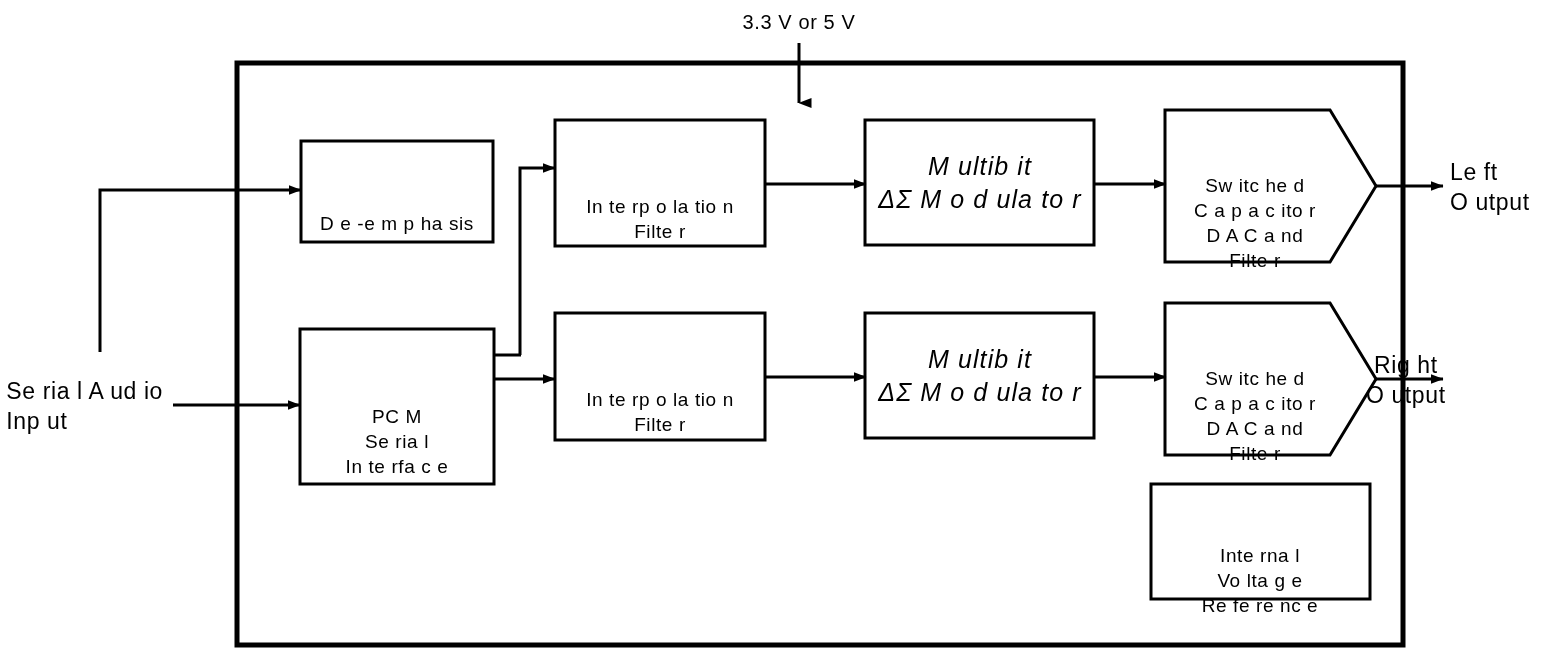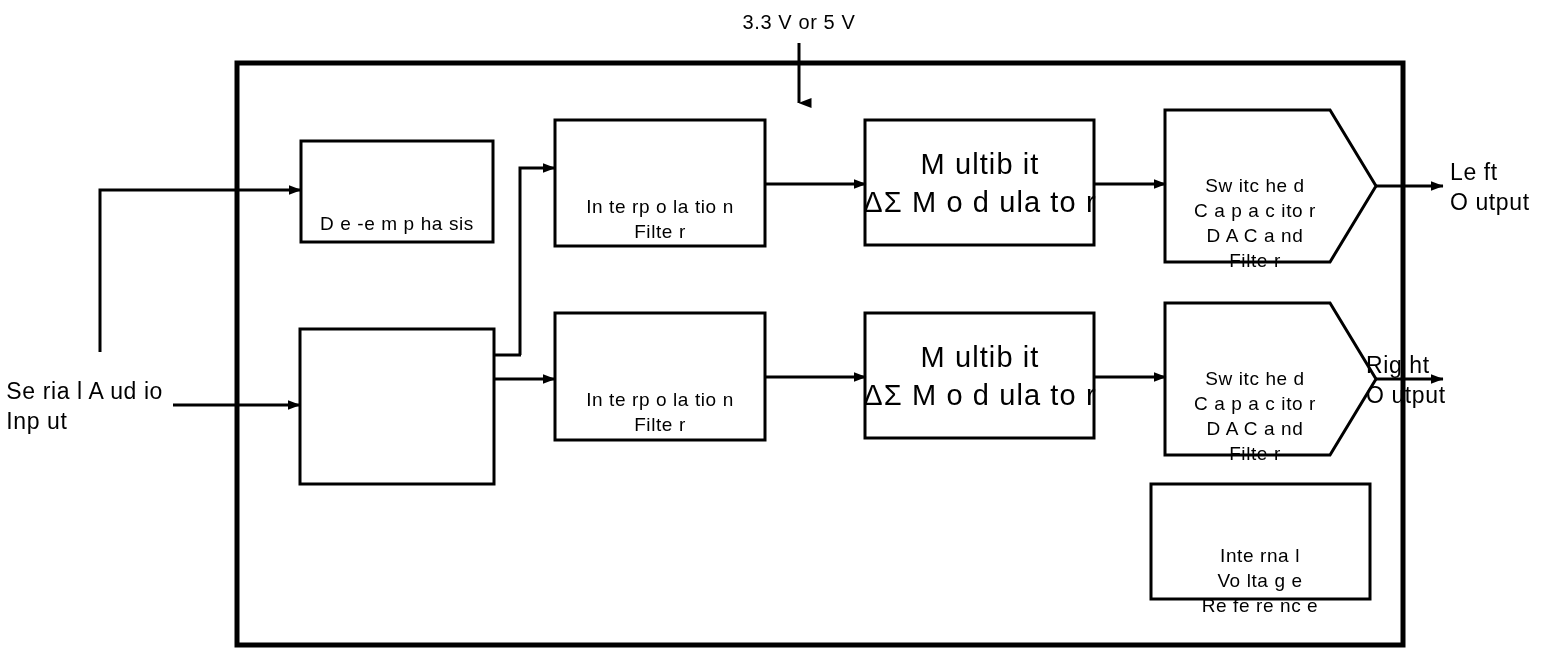--- a/index.html
+++ b/index.html
@@ -34,22 +34,23 @@
   }
   .lbl-center {
     text-align: center;
     transform: translate(-50%, -50%);
   }
   .blk-text {
     font-size: 19px;
     margin-top: 36px;
   }
   .blk-text-big {
-    font-size: 29px;
+    font-size: 25px;
     letter-spacing: 1.1px;
+    font-style: italic;
   }
   .io-text {
     font-size: 23px;
   }
   .supply-text {
     font-size: 20px;
   }
   .io-left {
     text-align: left;
     transform: translate(-100%, -50%);
@@ -107,24 +108,25 @@
     <line x1="1094" y1="377" x2="1166" y2="377" stroke="#000" stroke-width="3" marker-end="url(#arrow)"></line>
     <line x1="1376" y1="379" x2="1443" y2="379" stroke="#000" stroke-width="3" marker-end="url(#arrow)"></line>
   </svg>
 
   <div class="lbl lbl-center supply-text" style="left:799px; top:22px;">3.3 V or 5 V</div>
 
   <div class="lbl io-left io-text" style="left:163px; top:406px;"><span>Se ria l A ud io</span><br><span>Inp ut</span></div>
 
   <div class="lbl io-right io-text" style="left:1450px; top:187px;"><span>Le ft</span><br><span>O utput</span></div>
 
-  <div class="lbl io-right io-text" style="left:1366px; top:380px;"><span>Rig ht</span><br><span>O utput</span></div>
+  <div class="lbl io-right io-text" style="left:1366px; top:380px;text-align:center;"><span>Rig ht</span><br><span>O utput</span></div>
 
   <div class="lbl lbl-center blk-text" style="left:397px; top:188px;"><span>D e -e m p ha sis</span></div>
 
+  <div class="lbl lbl-center blk-text" style="left:397px; top:406px;"><span>PC M</span><br><span>Se ria l</span><br><span>In te rfa c e</span></div>
 
   <div class="lbl lbl-center blk-text" style="left:660px; top:183px;"><span>In te rp o la tio n</span><br><span>Filte r</span></div>
 
   <div class="lbl lbl-center blk-text" style="left:660px; top:376px;"><span>In te rp o la tio n</span><br><span>Filte r</span></div>
 
   <div class="lbl lbl-center blk-text-big" style="left:980px; top:183px;"><span>M ultib it</span><br><span>ΔΣ M o d ula to r</span></div>
 
   <div class="lbl lbl-center blk-text-big" style="left:980px; top:376px;"><span>M ultib it</span><br><span>ΔΣ M o d ula to r</span></div>
 
   <div class="lbl lbl-center blk-text" style="left:1255px; top:187px;"><span>Sw itc he d</span><br><span>C a p a c ito r</span><br><span>D A C a nd</span><br><span>Filte r</span></div>

